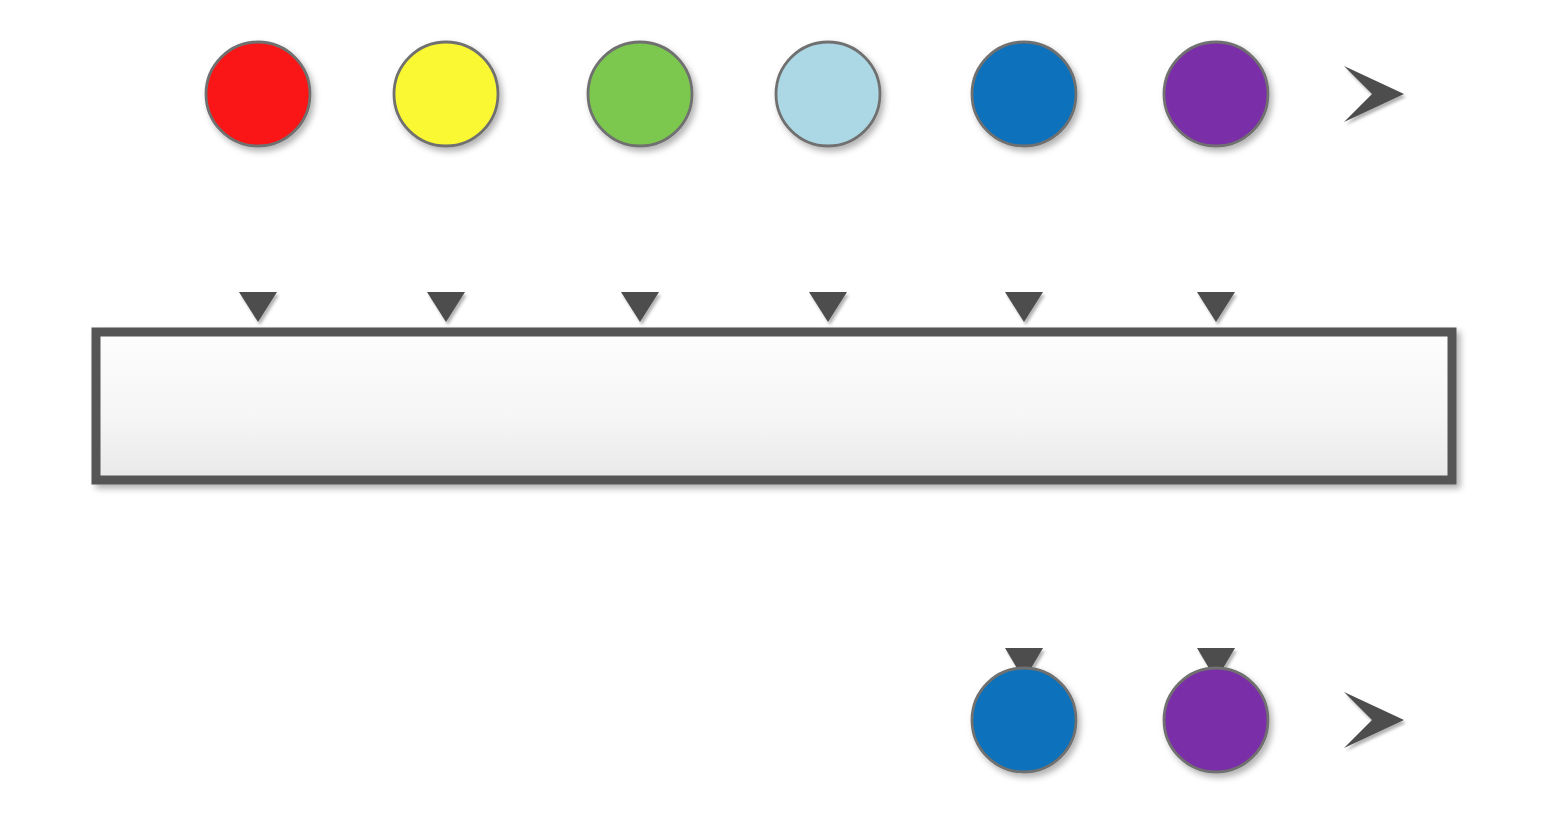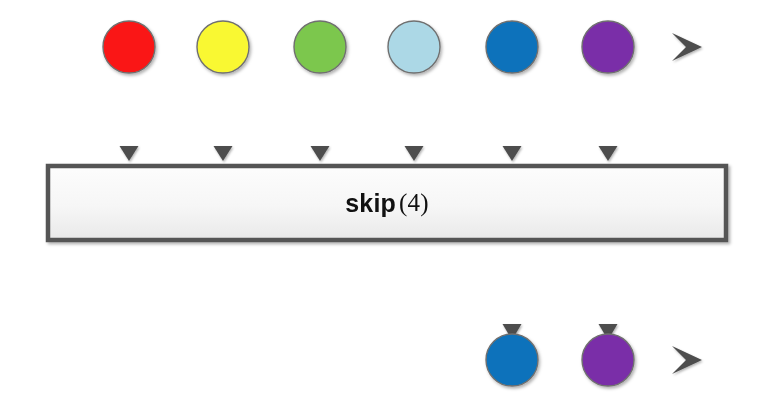--- a/index.html
+++ b/index.html
@@ -159,17 +159,14 @@
       <g>
         <circle cx="512" cy="360" r="26" fill="#0a72bb" stroke="#707070" stroke-width="1.4" filter="url(#marbleShadow)"></circle>
       </g>
       <g>
         <circle cx="608" cy="360" r="26" fill="#7a2ea8" stroke="#707070" stroke-width="1.4" filter="url(#marbleShadow)"></circle>
       </g>
     </g>
 
   </svg>
 
-  <div class="op-label">
-    <span class="fnname">skip</span><span class="fnargs">(4)</span>
-  </div>
 
 </div>
 
 </body></html>

